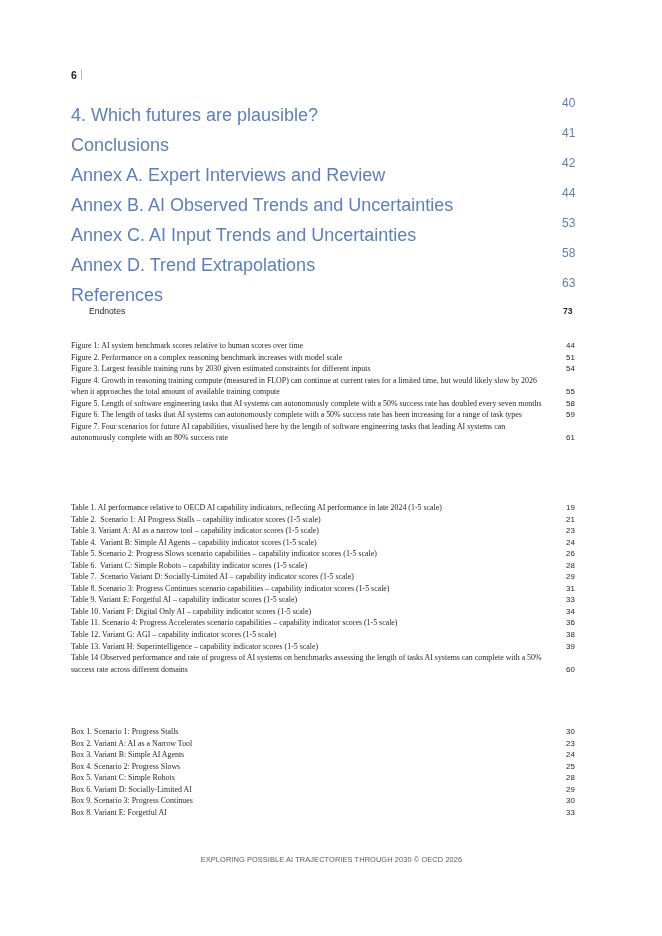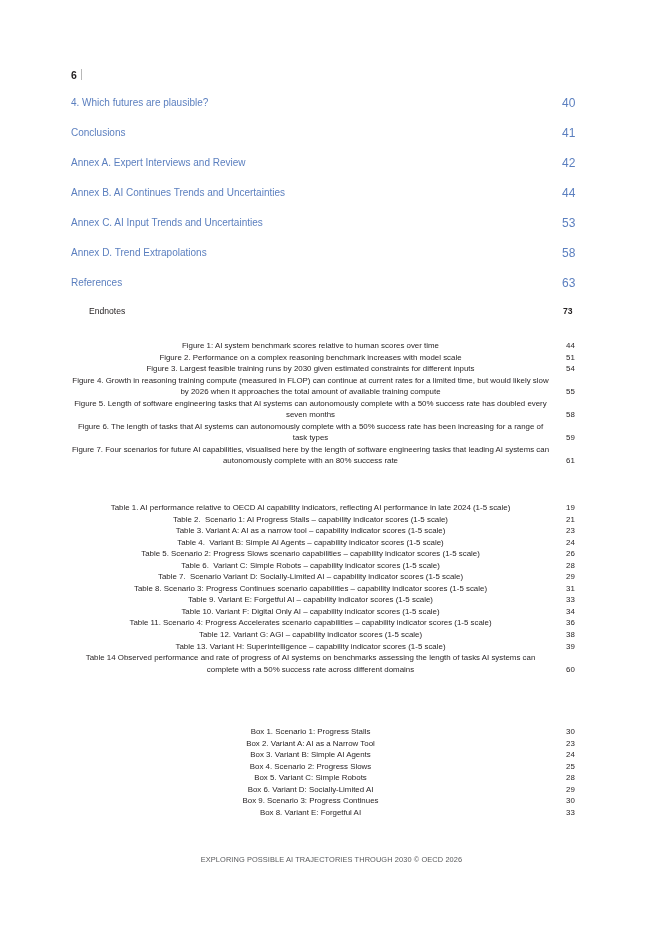--- a/index.html
+++ b/index.html
@@ -56,22 +56,22 @@
     top: 96px;
     width: 521px;
   }
   .toc-row {
     position: relative;
     height: 30px;
   }
   .toc-row .toc-label {
     position: absolute;
     left: 0;
-    top: 0;
-    font-size: 10px;
+    top: 12px;
+    font-size: 18px;
     line-height: 14px;
     color: #5b7fbf;
     white-space: nowrap;
     text-align: center;
   }
   .toc-row .toc-page {
     position: absolute;
     left: 491px;
     top: 0;
     font-size: 12px;
@@ -112,22 +112,23 @@
   .list-entry {
     position: relative;
     margin-bottom: 0;
   }
   .list-entry .entry-text {
     display: block;
     font-size: 7.9px;
     line-height: 11.55px;
     color: #231f20;
     padding-right: 42px;
-    text-align: center;
+    text-align: left;
     white-space: pre-wrap;
+    font-family: Liberation Serif, serif;
   }
   .list-entry .entry-page {
     position: absolute;
     right: 0;
     bottom: 0;
     font-size: 7.9px;
     line-height: 11.55px;
     color: #231f20;
     text-align: left;
     width: 26px;
@@ -163,21 +164,21 @@
       </div>
       <div class="toc-row">
         <span class="toc-label">Conclusions</span>
         <span class="toc-page">41</span>
       </div>
       <div class="toc-row">
         <span class="toc-label">Annex A. Expert Interviews and Review</span>
         <span class="toc-page">42</span>
       </div>
       <div class="toc-row">
-        <span class="toc-label">Annex B. AI Continues Trends and Uncertainties</span>
+        <span class="toc-label">Annex B. AI Observed Trends and Uncertainties</span>
         <span class="toc-page">44</span>
       </div>
       <div class="toc-row">
         <span class="toc-label">Annex C. AI Input Trends and Uncertainties</span>
         <span class="toc-page">53</span>
       </div>
       <div class="toc-row">
         <span class="toc-label">Annex D. Trend Extrapolations</span>
         <span class="toc-page">58</span>
       </div>

